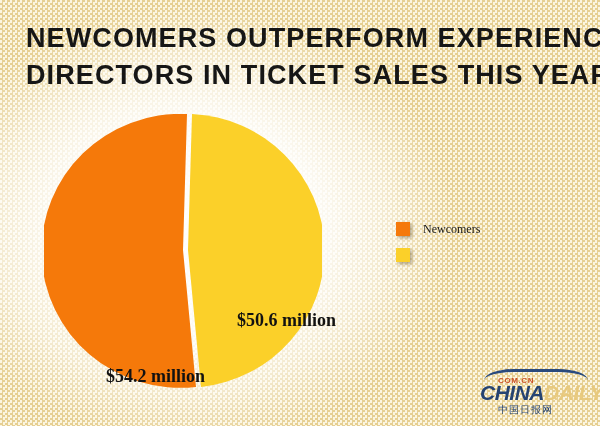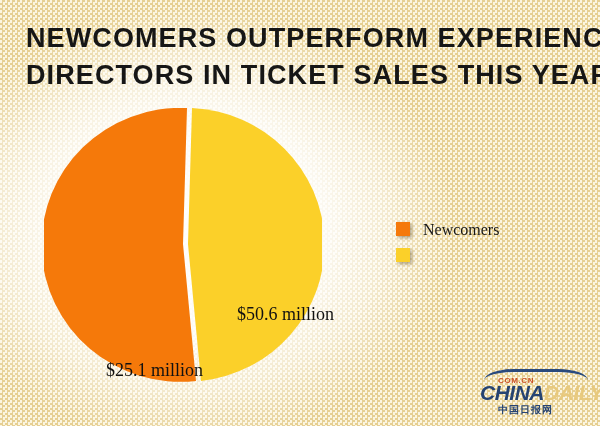--- a/index.html
+++ b/index.html
@@ -51,23 +51,24 @@
     font-variant: small-caps;
     text-transform: uppercase;
     white-space: nowrap;
   }
   #title .tline { display: block; }
 
   
   #pie-wrap {
     position: absolute;
     left: 44px;
-    top: 108px;
+    top: 114px;
     width: 278px;
     height: 274px;
+    font-weight: bold;
   }
   #pie-svg { display: block; width: 278px; height: 274px; }
 
   .slice-label {
     position: absolute;
     color: #111111;
     font-family: "Liberation Serif", serif;
     font-size: 18px;
     white-space: nowrap;
   }
@@ -89,21 +90,21 @@
   .legend-swatch {
     width: 14px;
     height: 14px;
     flex: 0 0 14px;
     box-shadow: 2px 2px 3px rgba(90,70,30,0.45);
   }
   .legend-label {
     margin-left: 13px;
     color: #161616;
     font-family: "Liberation Serif", serif;
-    font-size: 16px;
+    font-size: 12px;
     line-height: 19px;
     white-space: nowrap;
   }
 
   
   #logo {
     position: absolute;
     left: 478px;
     top: 368px;
     width: 112px;
@@ -143,21 +144,21 @@
   }
   #logo-china { color: #17386d; text-align: center; }
   #logo-daily { color: #e8c87a; }
   #logo-cn {
     position: absolute;
     left: 20px;
     top: 35px;
     color: #17386d;
     font-family: "DejaVu Sans", sans-serif;
     font-size: 10px;
-    font-weight: 700;
+    font-weight: 400;
     letter-spacing: 1px;
     white-space: nowrap;
   }
 </style>
 </head>
 <body>
 
 <div id="slide">
 
   <div id="title">
@@ -171,21 +172,21 @@
       <path d="M 143,0
                A 139,137 0 1 0 152,273
                L 139,136 Z" fill="#F5790A"></path>
 
       <path d="M 148,0
                A 139,137 0 0 1 157,273
                L 144,136 Z" fill="#FBD029"></path>
     </svg>
 
     <span class="slice-label" id="label-experienced">$50.6 million</span>
-    <span class="slice-label" id="label-newcomers">$25.1 million</span>
+    <span class="slice-label" id="label-newcomers">$54.2 million</span>
   </div>
 
   <div id="legend">
     <div class="legend-row">
       <span class="legend-swatch" style="background:#F5790A;"></span>
       <span class="legend-label">Newcomers</span>
     </div>
     <div class="legend-row">
       <span class="legend-swatch" style="background:#FBD029;"></span>
     </div>

